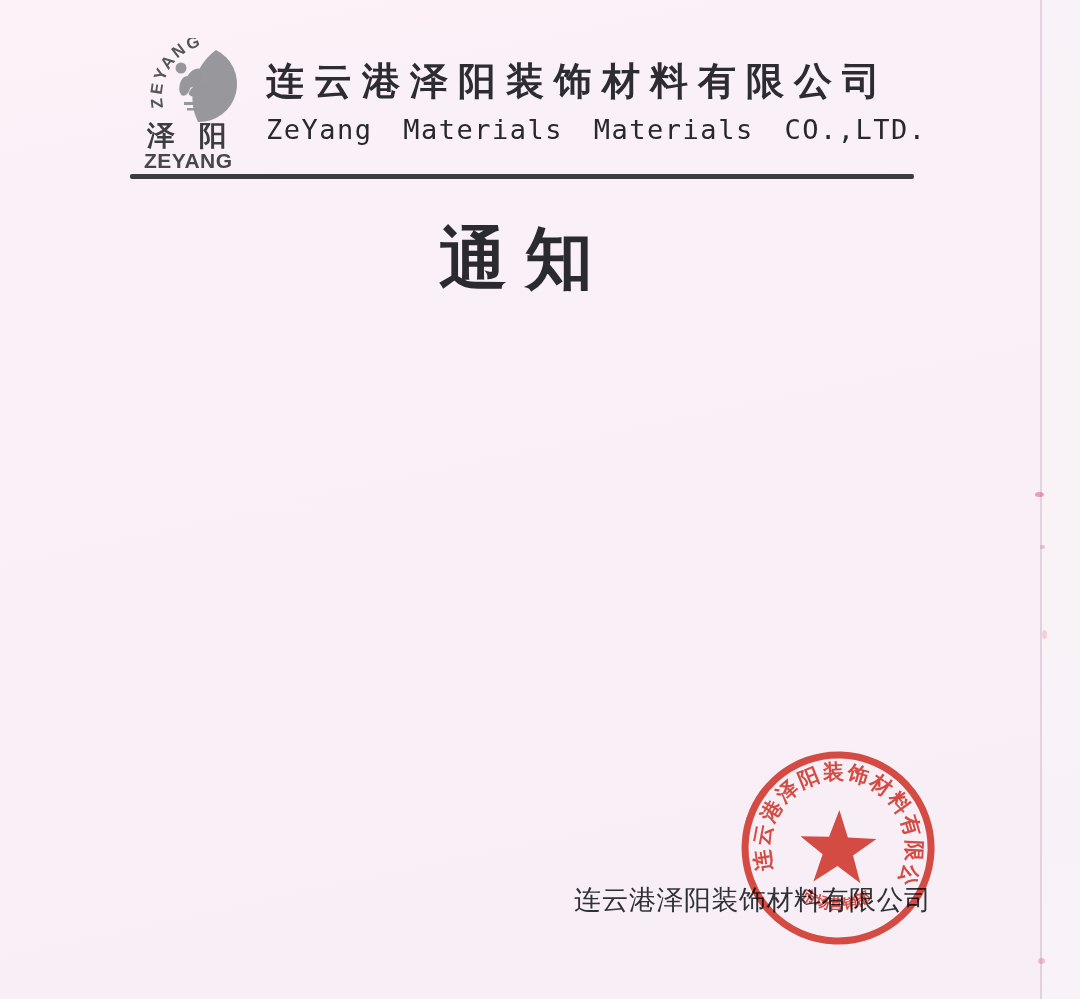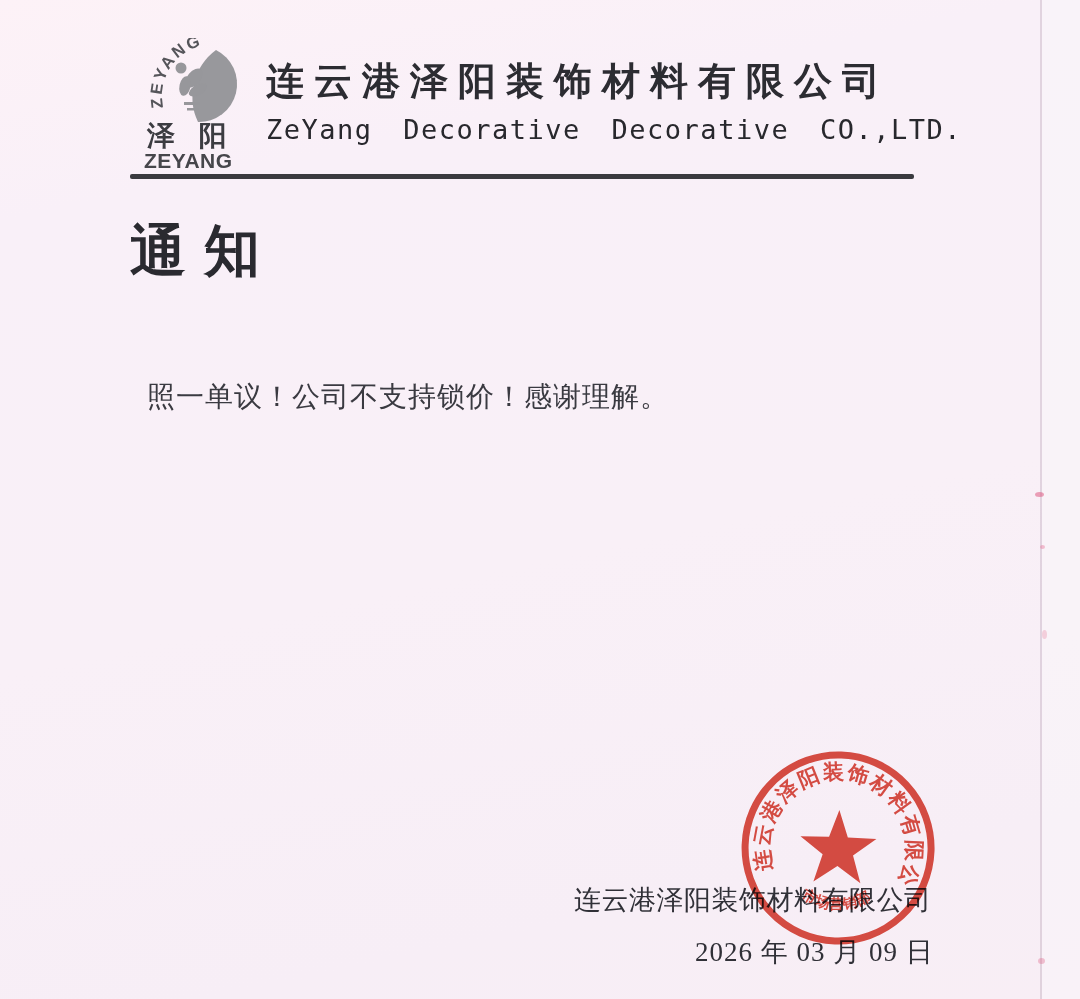--- a/index.html
+++ b/index.html
@@ -28,23 +28,23 @@
     color: #28282d;
   }
   .header-rule {
     position: absolute; left: 130px; top: 174px; width: 784px; height: 5px;
     background: #3a3a3f; border-radius: 2px;
   }
 
   
   .doc-title {
     position: absolute; left: 130px; top: 214px; width: 790px;
-    text-align: left;
+    text-align: center;
     font-family: "Liberation Serif", serif;
-    font-size: 56px; font-weight: bold; letter-spacing: 18px;
+    font-size: 68px; font-weight: bold; letter-spacing: 18px;
     color: #2a2a30;
   }
 
   
   .doc-body {
     position: absolute; left: 147px; top: 372px; width: 810px;
     font-family: "Liberation Serif", serif;
     font-size: 28px; color: #3a3a41; letter-spacing: 1px;
   }
   .salutation { line-height: 36px; }
@@ -108,34 +108,32 @@
         <textPath href="#logoArc" startOffset="2">ZEYANG</textPath>
       </text>
 
       <text x="13" y="107" font-family="Liberation Sans, sans-serif" font-size="28" font-weight="bold" letter-spacing="8" fill="#3c3c41">泽 阳</text>
 
       <text x="10" y="130" font-family="Liberation Sans, sans-serif" font-size="21" font-weight="bold" letter-spacing="0.5" fill="#46464b">ZEYANG</text>
     </svg>
 
     <div class="company-names">
       <div class="company-cn">连云港泽阳装饰材料有限公司</div>
-      <div class="company-en">ZeYang Decorative Decorative CO.,LTD.</div>
+      <div class="company-en">ZeYang Materials Materials CO.,LTD.</div>
     </div>
 
     <div class="header-rule"></div>
   </div>
 
   <div class="doc-title">通知</div>
 
   <div class="doc-body">
-    <div class="para-line">照一单议！公司不支持锁价！感谢理解。</div>
   </div>
 
   <div class="sig-company">连云港泽阳装饰材料有限公司</div>
-  <div class="sig-date">2026 年 03 月 09 日</div>
 
   <svg class="stamp-svg" viewBox="0 0 232 200">
     <defs>
       <path id="sealRing" d="M 51.2 121.6 A 69 69 0 1 1 180.8 121.6" fill="none"></path>
       <path id="sealBottom" d="M 81 148 A 61 61 0 0 0 151 148" fill="none"></path>
     </defs>
 
     <circle cx="116" cy="98" r="93" fill="none" stroke="#d84236" stroke-width="7"></circle>
 
     <text font-size="21" font-weight="bold" letter-spacing="2" fill="#d84236" font-family="Liberation Serif, serif">

